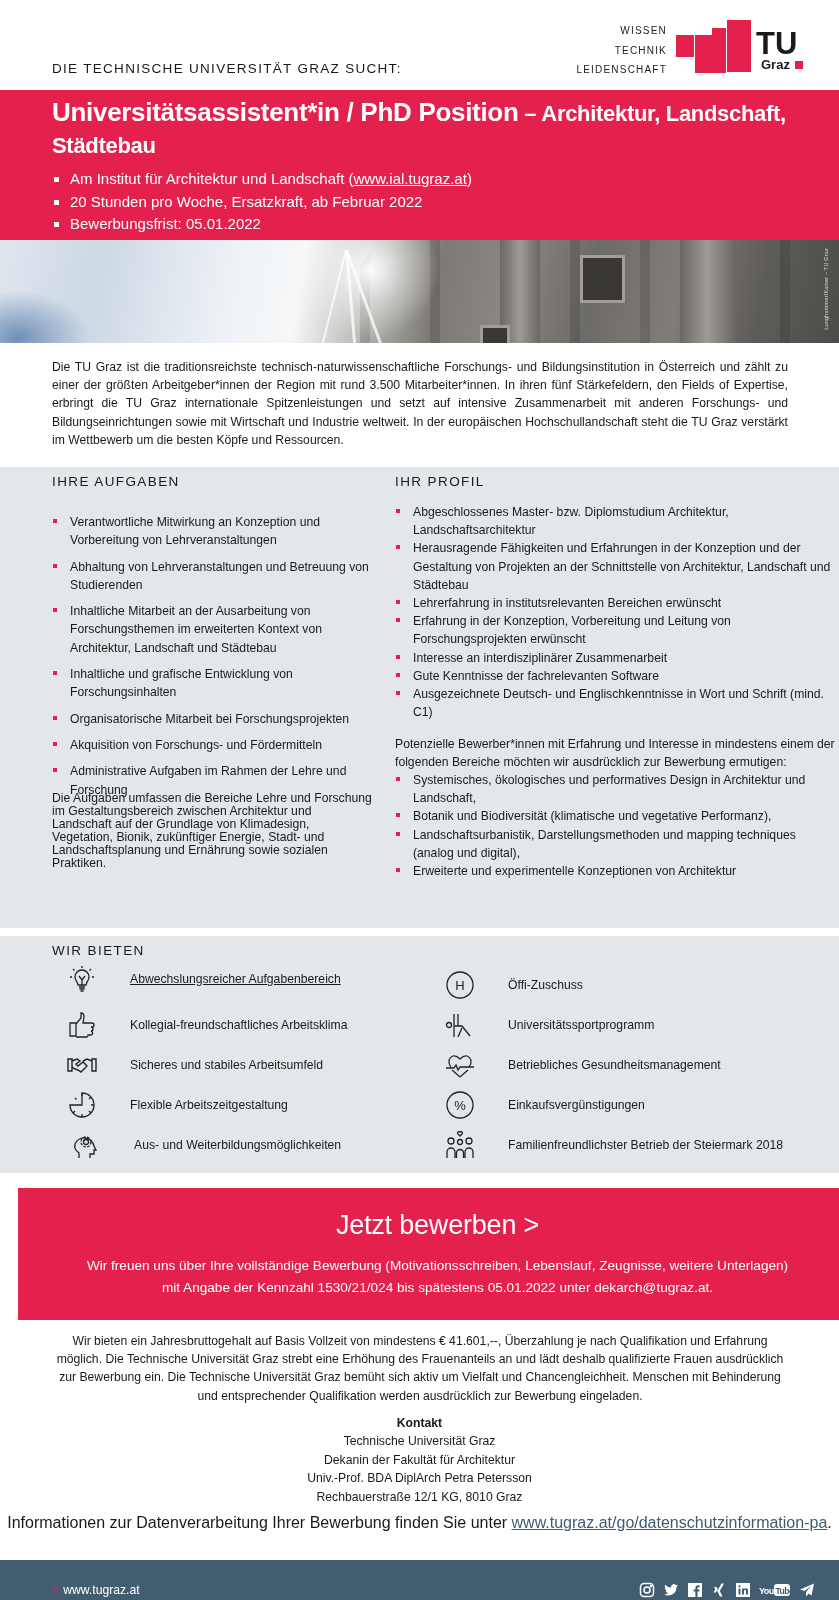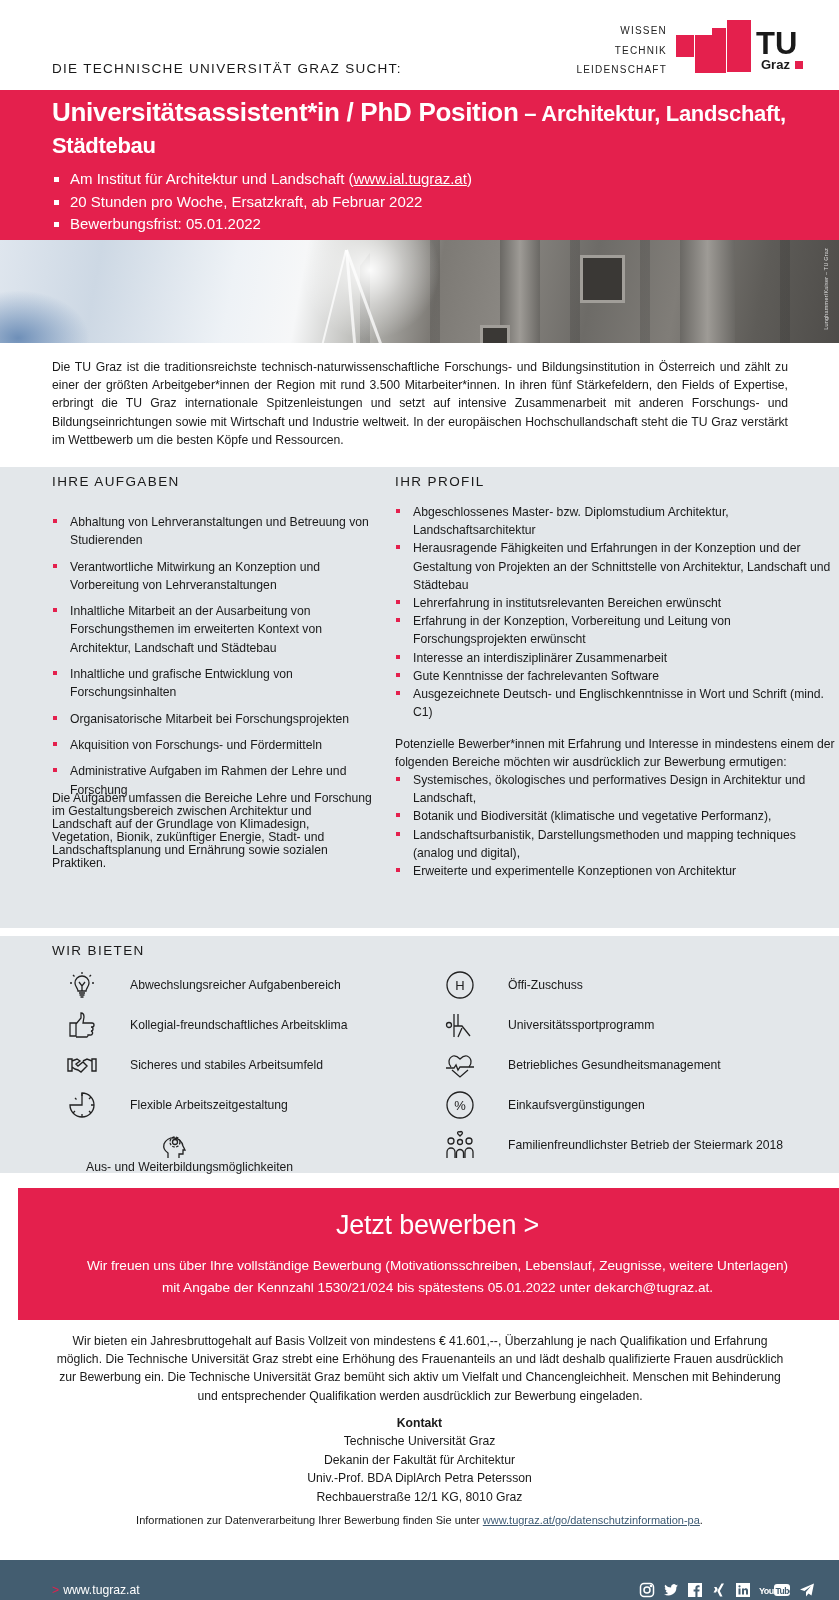--- a/index.html
+++ b/index.html
@@ -63,21 +63,21 @@
 
     
     .cta { position: absolute; left: 0; top: 1188px; width: 839px; height: 132px; background: #e4204d; color: #fff; text-align: center; margin-left: 18px; }
     .cta-title { position: absolute; left: 0; top: 22px; width: 839px; font-size: 27px; letter-spacing: -0.2px; color: #fff; text-decoration: none; }
     .cta-text { position: absolute; left: 0; top: 67px; width: 839px; font-size: 13.6px; line-height: 21.5px; }
 
     
     .salary { position: absolute; left: 52px; top: 1332px; width: 736px; font-size: 12.2px; line-height: 18.2px; text-align: center; }
     .contact { position: absolute; left: 0; top: 1414px; width: 839px; text-align: center; font-size: 12.2px; line-height: 18.4px; }
     .contact .kh { font-weight: bold; }
-    .privacy { position: absolute; left: 0; top: 1514px; width: 839px; text-align: center; font-size: 11px; }
+    .privacy { position: absolute; left: 0; top: 1514px; width: 839px; text-align: center; font-size: 16px; }
     .privacy a { color: #3e5b74; text-decoration: underline; }
 
     
     .bottom { position: absolute; left: 0; top: 1541px; width: 839px; height: 59px; background: #435d70; margin-top: 19px; }
     .site { position: absolute; left: 52px; top: 23px; font-size: 12.2px; color: #fff; text-decoration: none; }
     .site .arr { color: #e4204d; margin-right: 4px; }
     .socials { position: absolute; right: 24px; top: 22px; display: flex; gap: 8px; align-items: center; }
     .socials .s { width: 16px; height: 16px; display: flex; align-items: center; justify-content: center; }
     .socials .s svg { width: 16px; height: 16px; }
     .socials .yt { width: 32px; }
@@ -131,22 +131,22 @@
   <div class="ray" style="transform:rotate(-5deg);"></div>
   <div class="ray" style="transform:rotate(14deg);width:2px;"></div>
   <div class="photo-credit">Lunghammer/Kaiser – TU Graz</div>
 </div>
 
 <p class="intro">Die TU Graz ist die traditionsreichste technisch-naturwissenschaftliche Forschungs- und Bildungsinstitution in Österreich und zählt zu einer der größten Arbeitgeber*innen der Region mit rund 3.500 Mitarbeiter*innen. In ihren fünf Stärkefeldern, den Fields of Expertise, erbringt die TU Graz internationale Spitzenleistungen und setzt auf intensive Zusammenarbeit mit anderen Forschungs- und Bildungseinrichtungen sowie mit Wirtschaft und Industrie weltweit. In der europäischen Hochschullandschaft steht die TU Graz verstärkt im Wettbewerb um die besten Köpfe und Ressourcen.</p>
 
 <div class="grey grey-1">
   <div class="sec-h" style="left:52px;top:7px;">IHRE AUFGABEN</div>
   <ul class="list tasks">
+    <li>Verantwortliche Mitwirkung an Konzeption und Vorbereitung von Lehrveranstaltungen</li>
     <li>Abhaltung von Lehrveranstaltungen und Betreuung von Studierenden</li>
-    <li>Verantwortliche Mitwirkung an Konzeption und Vorbereitung von Lehrveranstaltungen</li>
     <li>Inhaltliche Mitarbeit an der Ausarbeitung von Forschungsthemen im erweiterten Kontext von Architektur, Landschaft und Städtebau</li>
     <li>Inhaltliche und grafische Entwicklung von Forschungsinhalten</li>
     <li>Organisatorische Mitarbeit bei Forschungsprojekten</li>
     <li>Akquisition von Forschungs- und Fördermitteln</li>
     <li>Administrative Aufgaben im Rahmen der Lehre und Forschung</li>
   </ul>
   <p class="tasks-para">Die Aufgaben umfassen die Bereiche Lehre und Forschung im Gestaltungsbereich zwischen Architektur und Landschaft auf der Grundlage von Klimadesign, Vegetation, Bionik, zukünftiger Energie, Stadt- und Landschaftsplanung und Ernährung sowie sozialen Praktiken.</p>
 
   <div class="sec-h" style="left:395px;top:7px;">IHR PROFIL</div>
   <ul class="list profile">
@@ -164,21 +164,21 @@
     <li>Botanik und Biodiversität (klimatische und vegetative Performanz),</li>
     <li>Landschaftsurbanistik, Darstellungsmethoden und mapping techniques (analog und digital),</li>
     <li>Erweiterte und experimentelle Konzeptionen von Architektur</li>
   </ul>
 </div>
 
 <div class="grey grey-2">
   <div class="sec-h" style="left:52px;top:7px;text-align:right;">WIR BIETEN</div>
   <div class="offers">
 
-    <div class="offer" style="left:64px;top:10px;">
+    <div class="offer" style="left:64px;top:4px;text-decoration:underline;">
       <span class="ic">
         <svg viewBox="0 0 30 30" fill="none" stroke="#222" stroke-width="1.3">
             <path d="M11 21c0-3-3-4-3-8a7 7 0 0 1 14 0c0 4-3 5-3 8z"></path>
             <path d="M12 23h6M12.5 25h5M13.5 27h3"></path>
             <path d="M12 12l3 4 3-4M15 16v5"></path>
             <path d="M15 2v2M6 5l1.5 1.5M24 5l-1.5 1.5M3 13h2M25 13h2"></path>
           </svg>
       </span>
       <span class="lbl">Abwechslungsreicher Aufgabenbereich</span>
     </div>
@@ -200,21 +200,21 @@
     </div>
     <div class="offer" style="left:64px;top:130px;">
       <span class="ic">
         <svg viewBox="0 0 30 30" fill="none" stroke="#222" stroke-width="1.3">
             <path d="M15 3a12 12 0 1 1-12 12h12z"></path>
             <path d="M15 3v3M24 7l-2 2M27 15h-3M24 23l-2-2M15 27v-3M6 23l2-2M8 8l1.5 1.5"></path>
           </svg>
       </span>
       <span class="lbl">Flexible Arbeitszeitgestaltung</span>
     </div>
-    <div class="offer" style="left:56px;top:170px;flex-direction:column;">
+    <div class="offer" style="left:68px;top:170px;">
       <span class="ic">
         <svg viewBox="0 0 30 30" fill="none" stroke="#222" stroke-width="1.3">
             <path d="M8 28v-5c-3-2-5-5-4-9a10 10 0 0 1 19 2l2 4h-2v4h-4v4"></path>
             <circle cx="15" cy="12" r="2.5"></circle>
             <circle cx="15" cy="12" r="5" stroke-dasharray="2.5 1.5"></circle>
           </svg>
       </span>
       <span class="lbl">Aus- und Weiterbildungsmöglichkeiten</span>
     </div>
 

